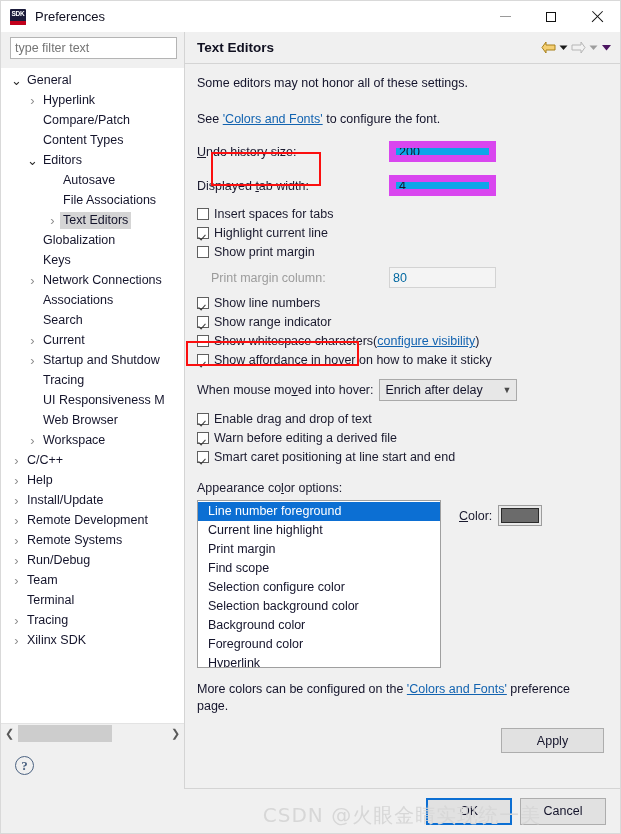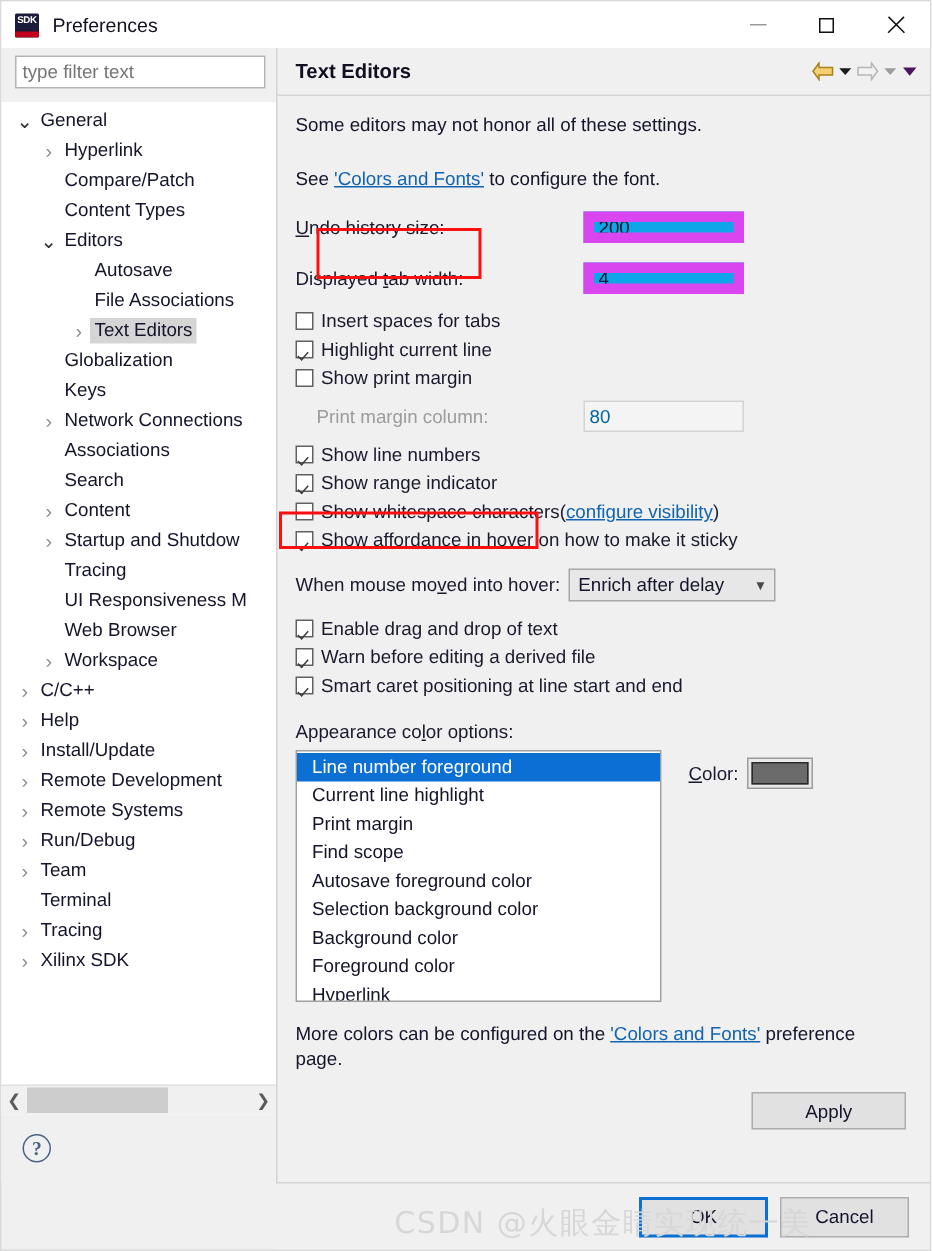--- a/index.html
+++ b/index.html
@@ -538,21 +538,21 @@
             <div class="trow d1">
               <span class="arrow"></span>
               <span class="lbl">Associations</span>
             </div>
             <div class="trow d1">
               <span class="arrow"></span>
               <span class="lbl">Search</span>
             </div>
             <div class="trow d1">
               <span class="arrow" style="font-size: 13px;">›</span>
-              <span class="lbl">Content</span>
+              <span class="lbl">Current</span>
             </div>
             <div class="trow d1">
               <span class="arrow" style="font-size: 13px;">›</span>
               <span class="lbl">Startup and Shutdow</span>
             </div>
             <div class="trow d1">
               <span class="arrow"></span>
               <span class="lbl">Tracing</span>
             </div>
             <div class="trow d1">
@@ -732,21 +732,21 @@
         </div>
 
         <div id="appearance-label">Appearance co<span class="u">l</span>or options:</div>
 
         <div id="list-area">
           <div id="colorlist">
               <div class="litem sel">Line number foreground</div>
               <div class="litem">Current line highlight</div>
               <div class="litem">Print margin</div>
               <div class="litem">Find scope</div>
-              <div class="litem">Autosave foreground color</div>
+              <div class="litem">Selection configure color</div>
               <div class="litem">Selection background color</div>
               <div class="litem">Background color</div>
               <div class="litem">Foreground color</div>
               <div class="litem">Hyperlink</div>
             </div>
           <div id="color-side">
             <span class="clabel"><span class="u">C</span>olor:</span>
             <div id="swatch-btn">
               <div id="swatch-inner" style="background: rgb(107, 107, 107);"></div>
             </div>

